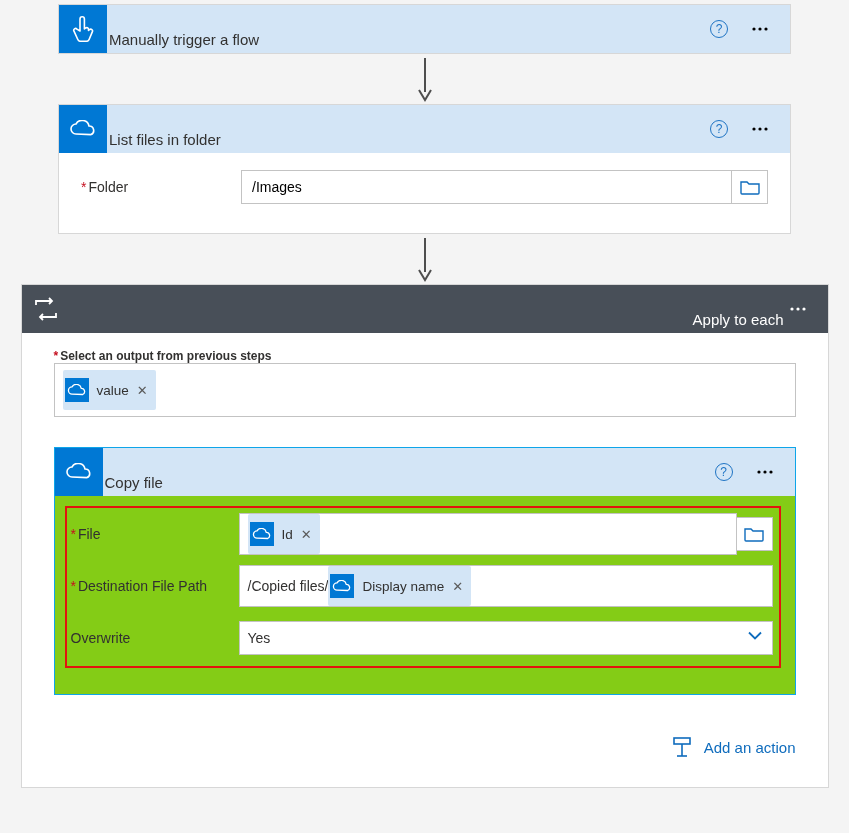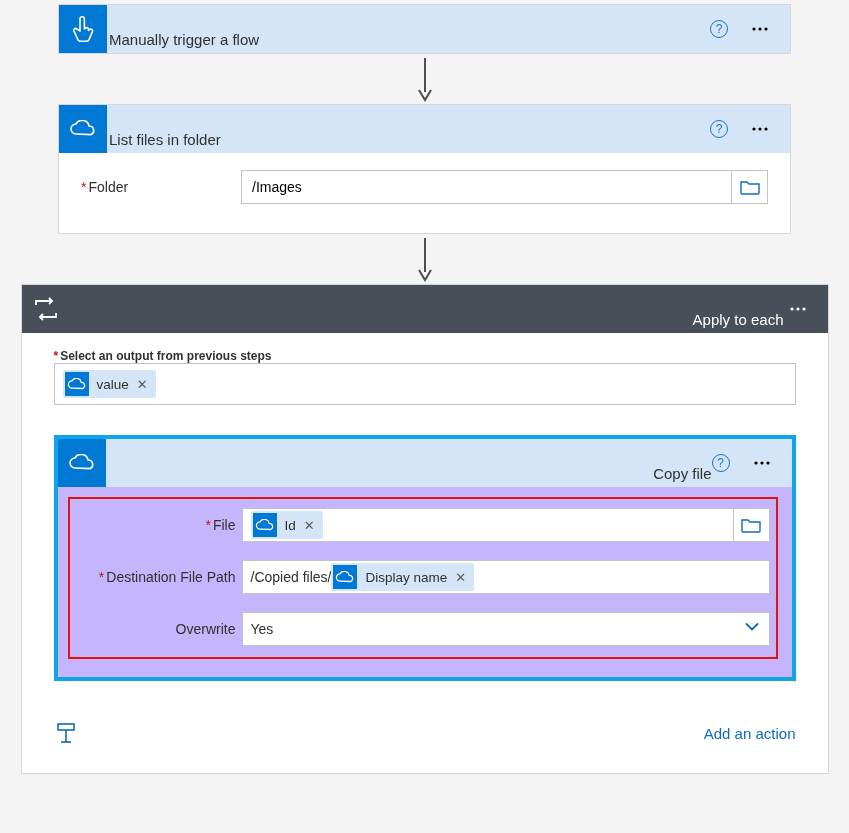--- a/index.html
+++ b/index.html
@@ -13,21 +13,21 @@
   }
   .canvas { padding: 4px 0 18px 0; }
   .step {
     margin: 0 auto;
     background: #fff;
     border: 1px solid #d7d7d7;
   }
   .step.narrow { width: 733px; }
   .step.wide   { width: 808px; }
   .nested-wrap { padding: 8px 32px 20px 32px; }
-  .step-nested { width: 100%; background: #c4b5fd; border: 4px solid #0ea5e9; text-align: right; }
+  .step-nested { width: 100%; background: #84cc16; border: 1px solid #0ea5e9; }
 
   .header {
     display: flex;
     align-items: center;
     height: 48px;
   }
   .header.pale   { background: #d3e5f6; }
   .header.dark   { background: #484f58; color: #fff; text-align: right; }
   .icon-box {
     width: 48px; height: 48px;
@@ -119,21 +119,21 @@
     gap: 6px;
     background: #fff;
   }
 
   .token {
     display: inline-flex;
     align-items: center;
     background: #d3e5f6;
     border-radius: 2px;
     padding: 2px 8px 2px 2px;
-    height: 28px;
+    height: 40px;
   }
   .token .token-icon {
     width: 24px; height: 24px;
     background: #0078d4;
     display: flex; align-items: center; justify-content: center;
     margin-right: 8px;
   }
   .token .token-text { font-size: 13.5px; }
   .token .token-x {
     margin-left: 8px;
@@ -142,39 +142,39 @@
     font-size: 13px;
   }
 
   .connector {
     display: flex; align-items: center; justify-content: center;
     height: 50px;
   }
   .highlight-box {
     border: 2px solid #e3130e;
     padding: 4px 6px 2px 4px;
-    margin-bottom: 4px;
+    margin-bottom: 12px;
   }
   .dropdown-frame {
     flex: 1 1 auto;
     border: 1px solid #c3c3c3;
     min-height: 34px;
     display: flex;
     align-items: center;
     padding: 2px 8px;
     background: #fff;
     position: relative;
   }
   .chev-down {
     position: absolute; right: 8px; top: 50%; transform: translateY(-50%);
     color: #0078d4; font-size: 18px;
   }
 
   .add-action {
-    display: flex; align-items: center; justify-content: space-between;
+    display: flex; align-items: center; justify-content: flex-end;
     gap: 10px;
     color: #0f6cbd;
     font-size: 15px;
     cursor: pointer;
     margin-top: 40px;
     margin-bottom: 8px;
   }
 </style>
 </head>
 <body>

